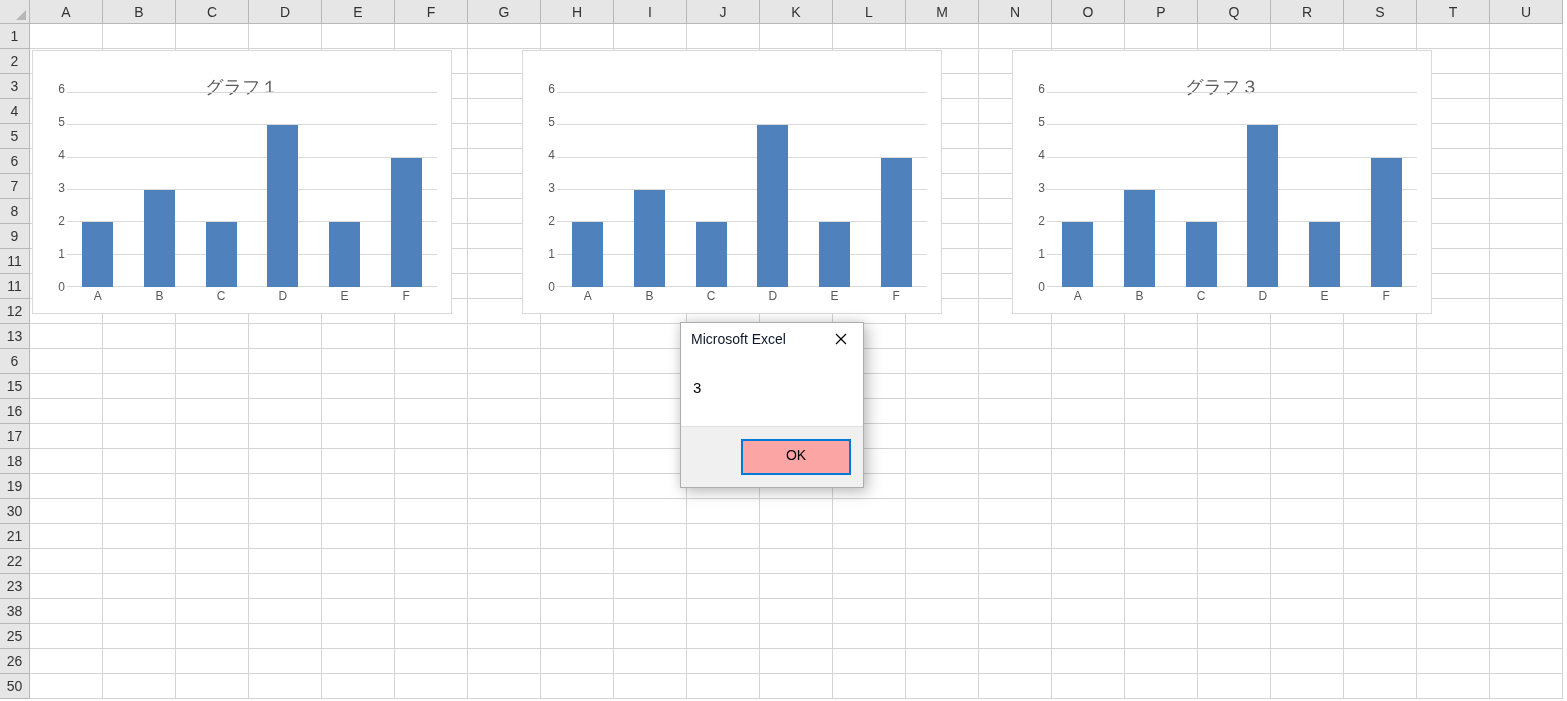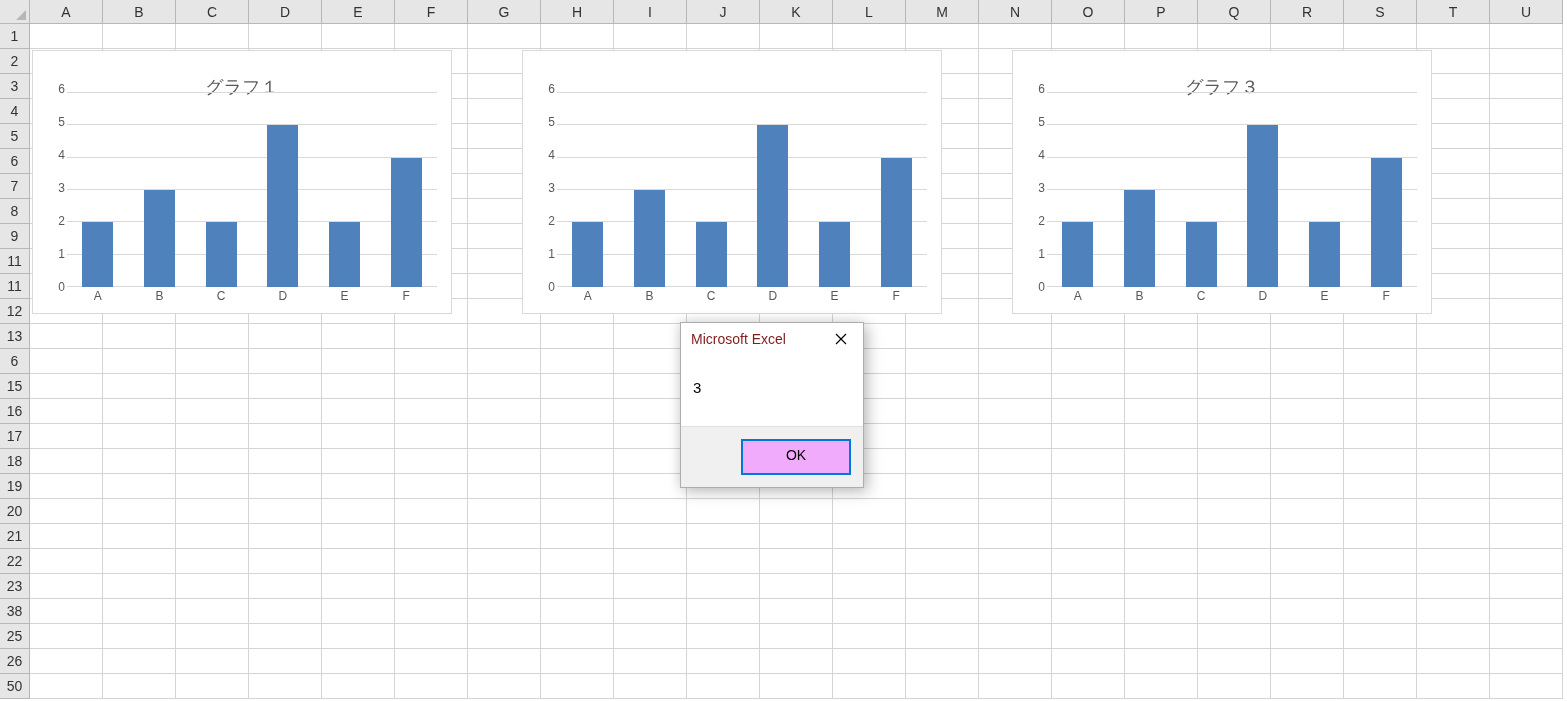--- a/index.html
+++ b/index.html
@@ -177,21 +177,21 @@
   }
   .dialog-titlebar {
     display: flex;
     justify-content: space-between;
     align-items: center;
     height: 32px;
     padding-left: 10px;
     background: #fff;
   }
   .dialog-title {
-    color: #7f1d1d;
+    color: #0f172a;
   }
   .dialog-close {
     width: 44px;
     height: 32px;
     display: flex;
     align-items: center;
     justify-content: center;
     cursor: pointer;
   }
   .dialog-close svg { width: 12px; height: 12px; }
@@ -204,21 +204,21 @@
   .dialog-footer {
     background: #f0f0f0;
     padding: 12px;
     display: flex;
     justify-content: flex-end;
     border-top: 1px solid #e0e0e0;
   }
   .dialog-ok {
     width: 106px;
     height: 32px;
-    background: #f0abfc;
+    background: #fca5a5;
     border: 2px solid #0078d7;
     text-align: center;
     line-height: 28px;
     font-size: 14px;
     cursor: pointer;
   }
 </style>
 </head>
 <body>
 
@@ -261,21 +261,21 @@
       <div class="row-header">11</div>
       <div class="row-header">11</div>
       <div class="row-header">12</div>
       <div class="row-header">13</div>
       <div class="row-header">6</div>
       <div class="row-header">15</div>
       <div class="row-header">16</div>
       <div class="row-header">17</div>
       <div class="row-header">18</div>
       <div class="row-header">19</div>
-      <div class="row-header">20</div>
+      <div class="row-header">30</div>
       <div class="row-header">21</div>
       <div class="row-header">22</div>
       <div class="row-header">23</div>
       <div class="row-header">38</div>
       <div class="row-header">25</div>
       <div class="row-header">26</div>
       <div class="row-header">50</div>
     </div>
   <div class="cells" id="cells">
       <div class="cell-row">

